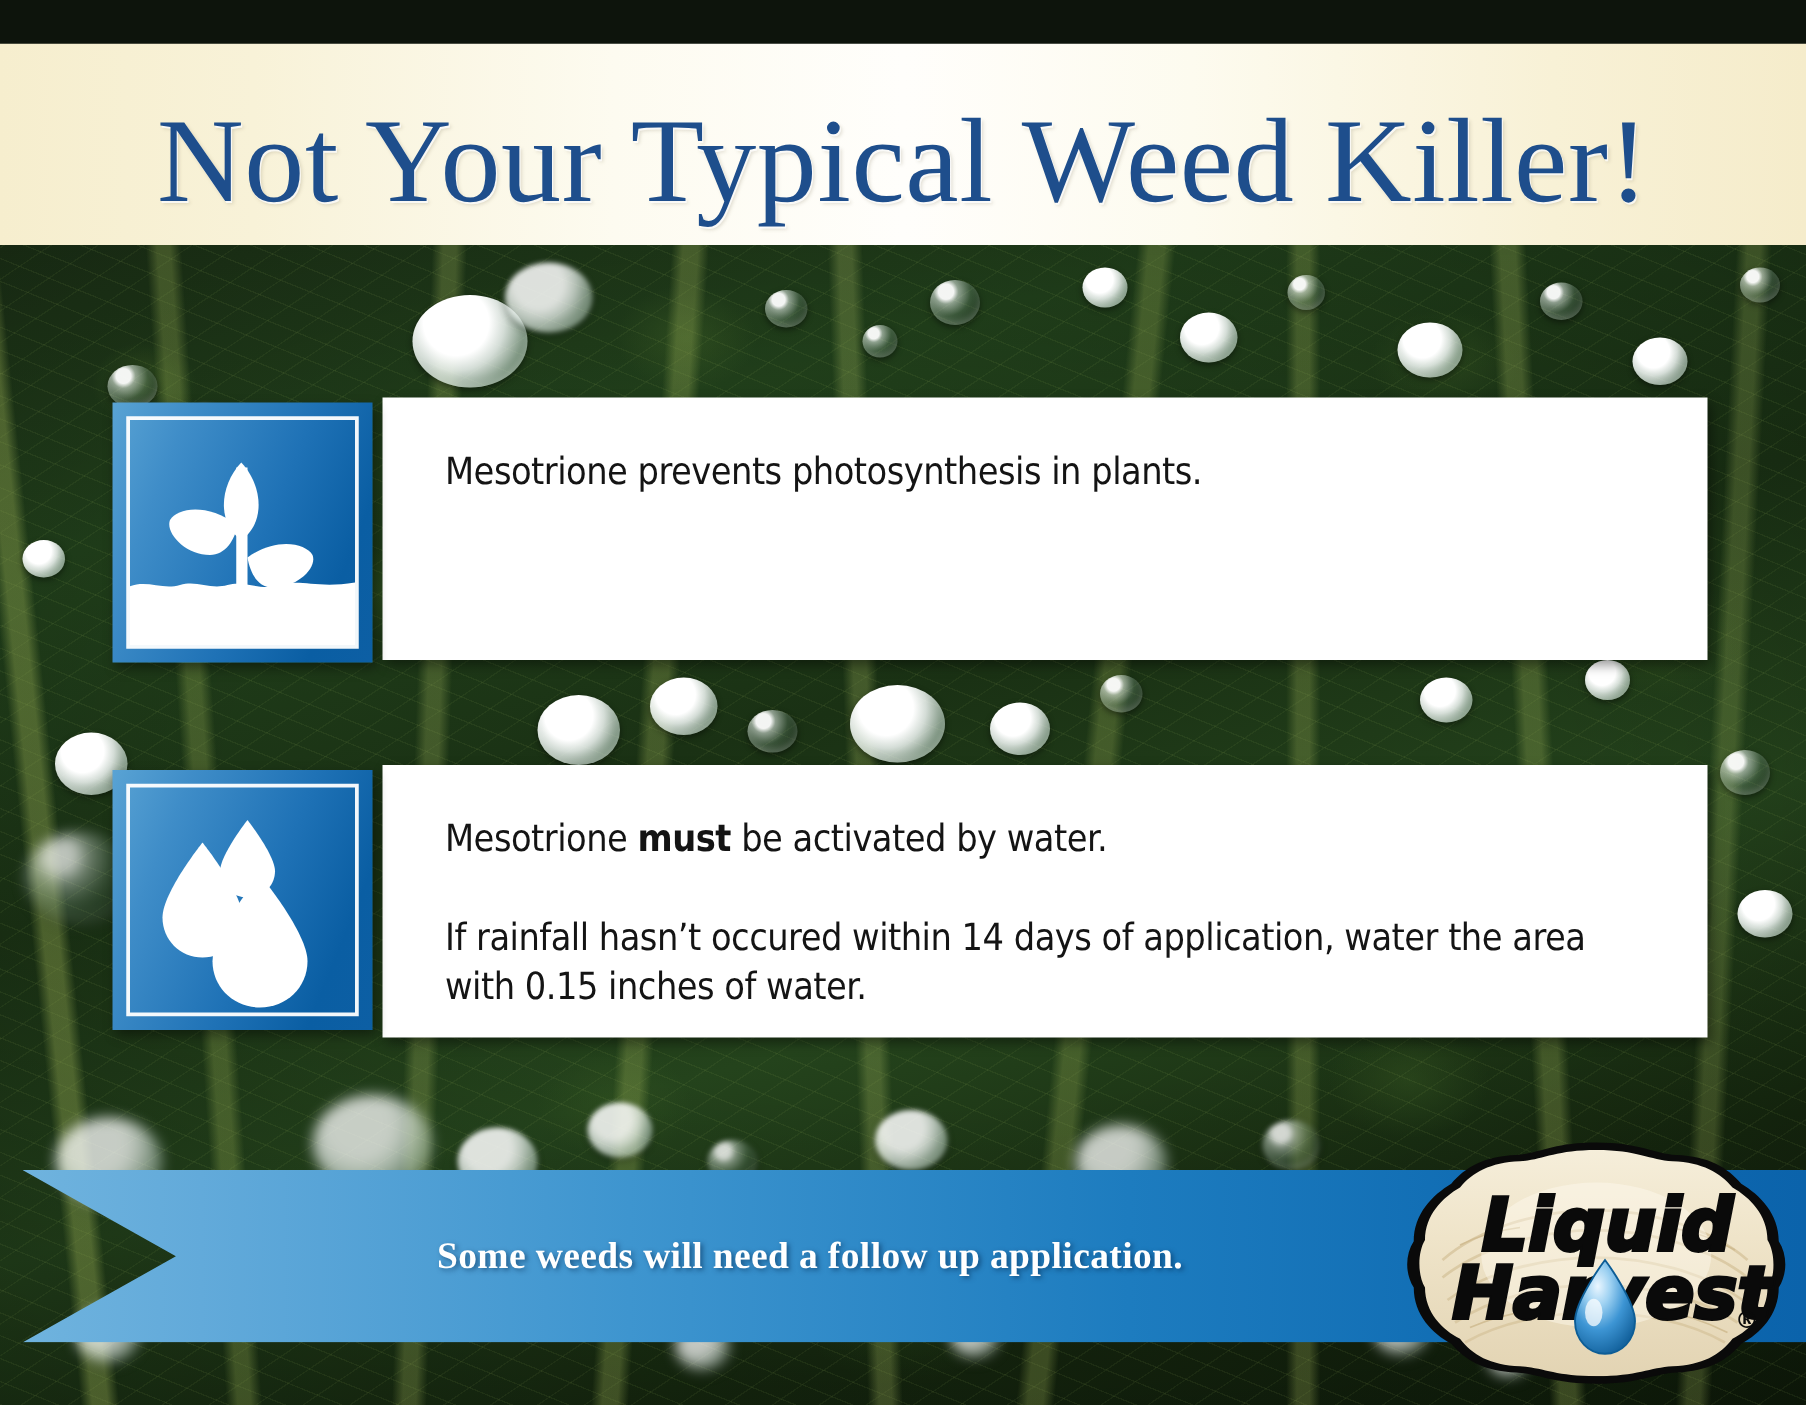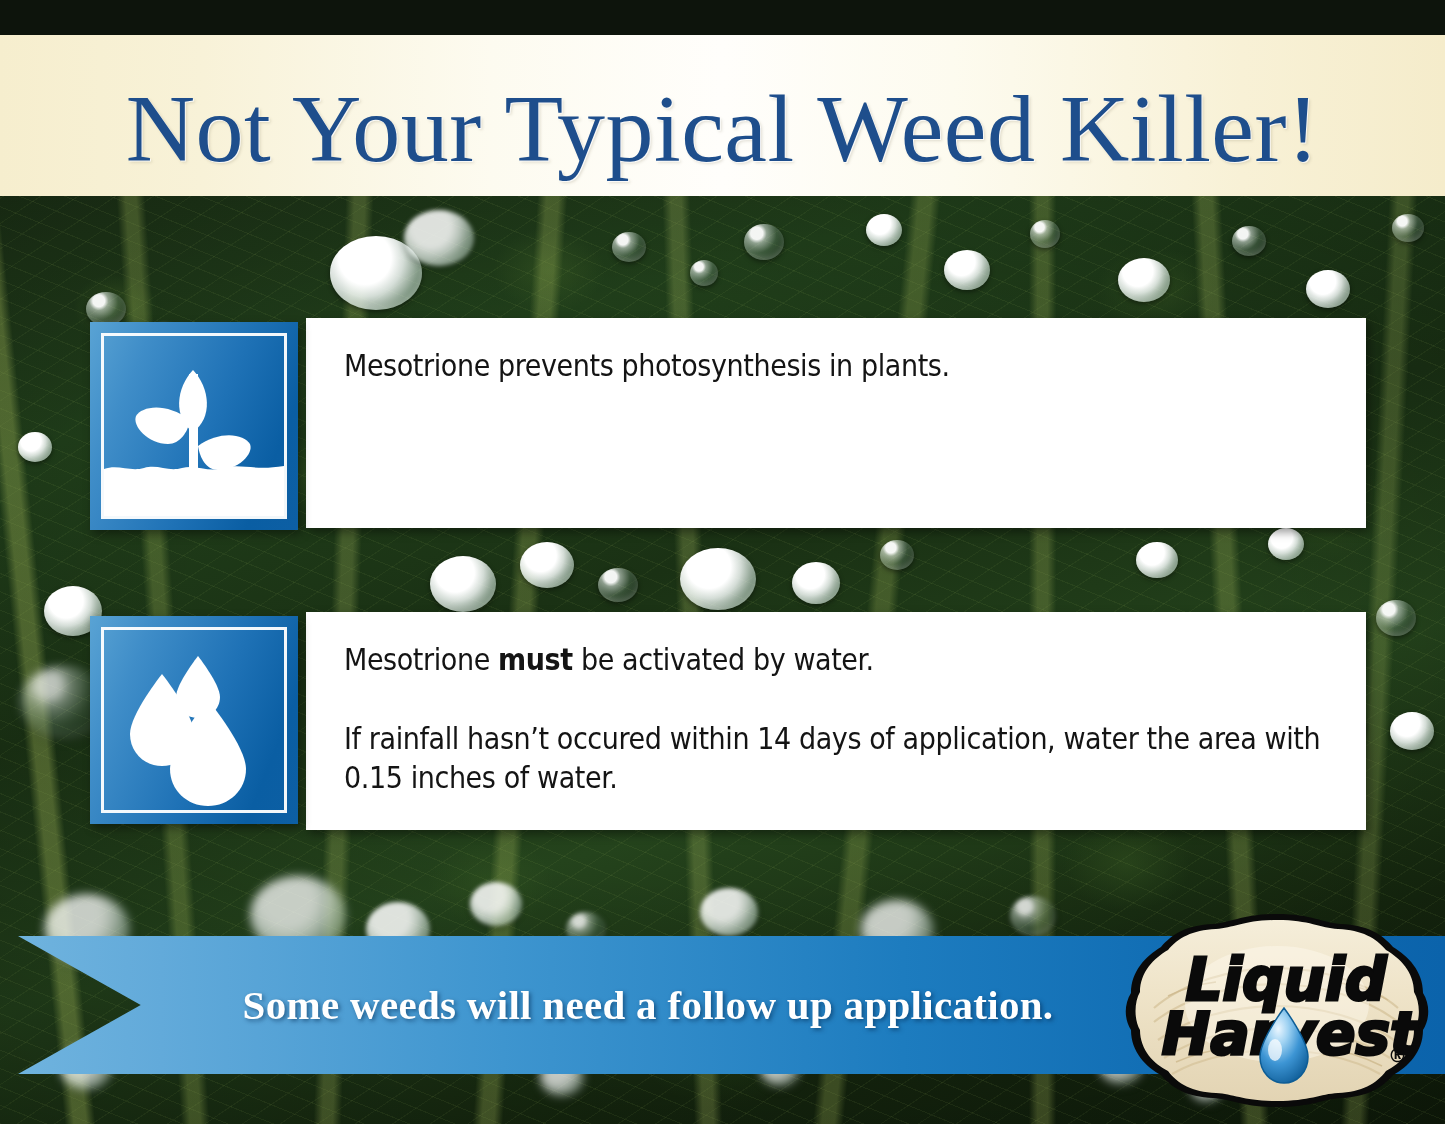--- a/index.html
+++ b/index.html
@@ -162,21 +162,21 @@
     width: 180px;
     height: 180px;
   }
   .fact-panel {
     background: #ffffff;
     box-shadow: 3px 4px 9px rgba(0,0,0,.42);
     box-sizing: border-box;
     padding: 26px 30px 24px 34px;
   }
   .fact-panel p {
-    margin: 4px;
+    margin: 16px;
     font-family: "DejaVu Sans", "Liberation Sans", sans-serif;
     font-size: 30px;
     line-height: 1.30;
     color: #141414;
     font-stretch: condensed;
     letter-spacing: -0.4px;
   }
   .fact-panel p + p {
     margin-top: 40px;
   }
@@ -209,21 +209,21 @@
     position: absolute;
     left: 18px;
     top: 936px;
     width: 1190px;
     height: 138px;
     display: flex;
     align-items: center;
     justify-content: center;
     font-family: "Liberation Serif", "DejaVu Serif", serif;
     font-weight: bold;
-    font-size: 41px;
+    font-size: 30px;
     color: #ffffff;
     letter-spacing: 0.3px;
     text-shadow: 2px 2px 4px rgba(0,40,80,.55);
     padding-left: 70px;
     box-sizing: border-box;
     white-space: nowrap;
   }
 
   
   .logo {

